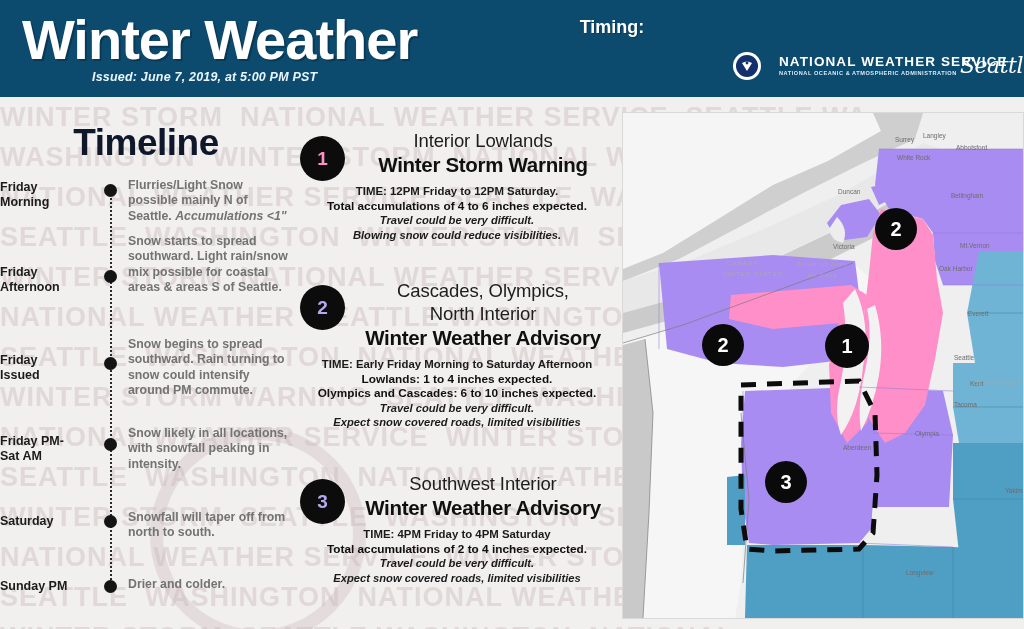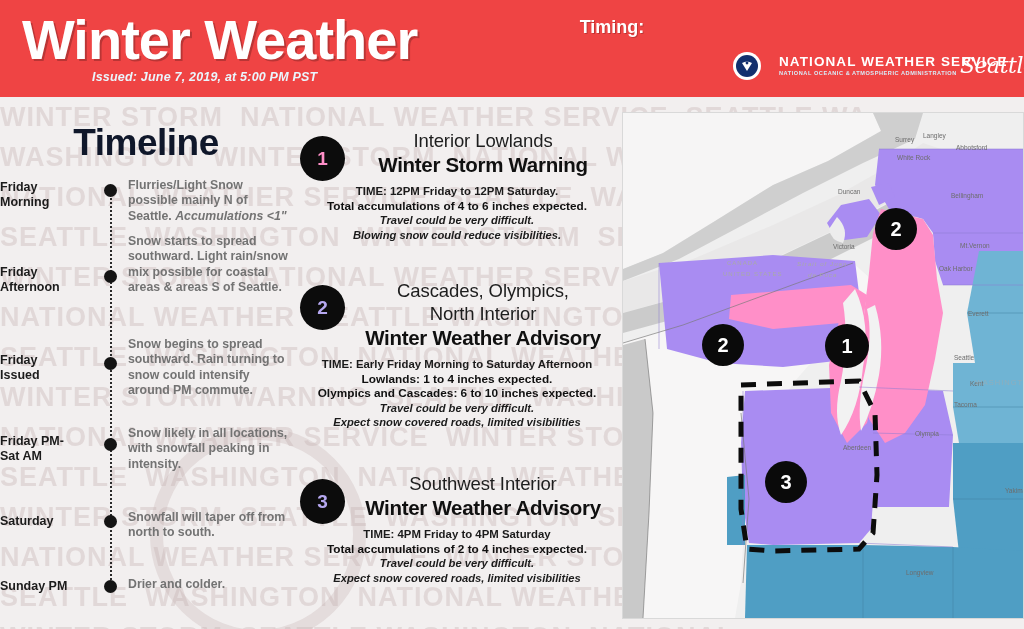--- a/index.html
+++ b/index.html
@@ -8,21 +8,21 @@
 
   
   .watermark{position:absolute;left:0;top:97px;width:1024px;height:532px;overflow:hidden;
     pointer-events:none;z-index:0;}
   .wm-row{white-space:nowrap;font-family:"Liberation Sans",sans-serif;font-weight:700;
     font-size:27px;letter-spacing:1px;color:rgba(190,170,170,.33);line-height:40px;}
   .wm-seal{position:absolute;left:150px;top:330px;width:190px;height:190px;border-radius:50%;
     border:13px solid rgba(195,175,175,.30);}
 
   
-  .header{position:absolute;left:0;top:0;width:1024px;height:97px;background:#ef4444;z-index:5;}
+  .header{position:absolute;left:0;top:0;width:1024px;height:97px;background:#0c4a6e;z-index:5;}
   .hdr-title{position:absolute;left:22px;top:10px;font-size:56px;font-weight:700;color:#fff;
     letter-spacing:-1px;text-shadow:2px 2px 0 rgba(0,0,0,.22);line-height:60px;}
   .hdr-issued{position:absolute;left:92px;top:70px;font-size:12.5px;font-style:italic;
     font-weight:700;color:#eaf6fd;letter-spacing:.2px;}
   .hdr-timing{position:absolute;left:500px;top:17px;width:224px;text-align:center;color:#fff;}
   .hdr-timing .t1{font-size:18px;font-weight:600;text-shadow:1px 1px 0 rgba(0,0,0,.2);}
   .hdr-timing .t2{font-size:15.5px;font-weight:700;line-height:19px;margin-top:3px;
     text-shadow:1px 1px 0 rgba(0,0,0,.2);}
   .nws-logo{position:absolute;left:733px;top:52px;display:flex;align-items:center;gap:18px;}
   .nws-seal{width:28px;height:28px;border-radius:50%;background:#fff;display:flex;

